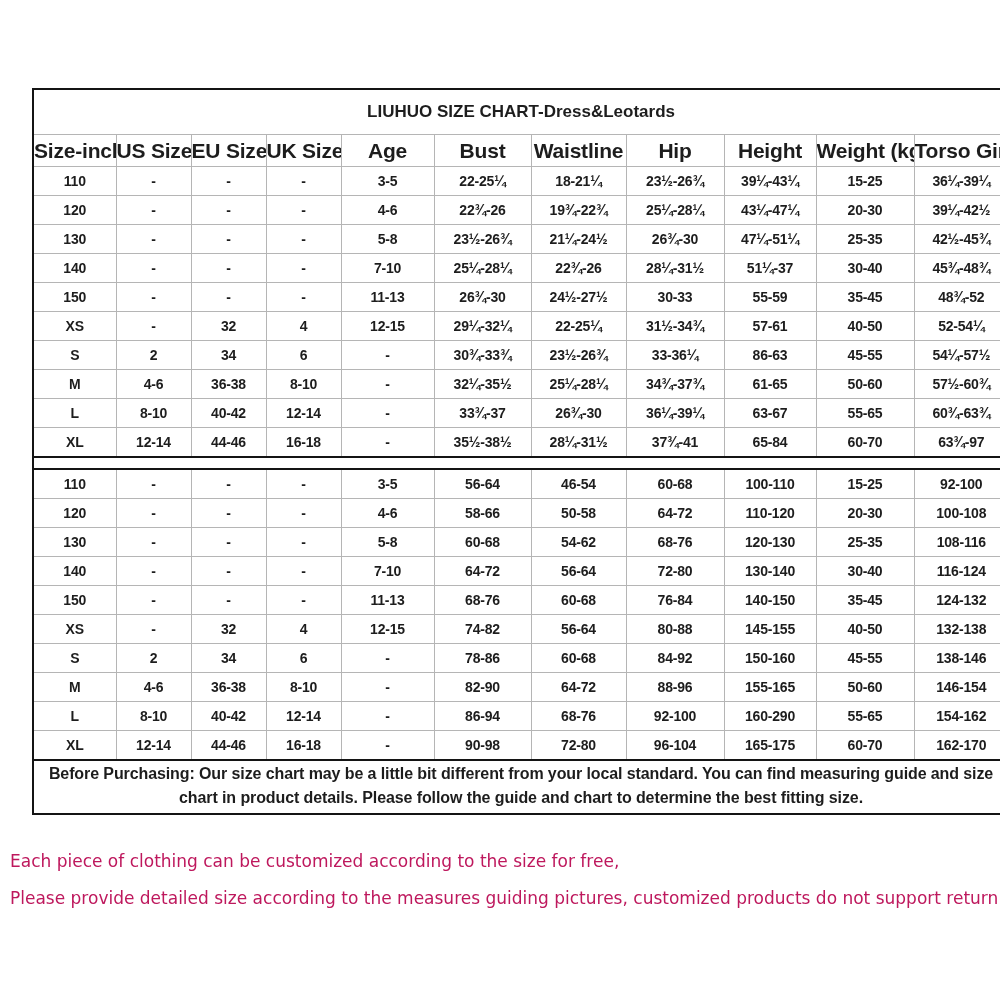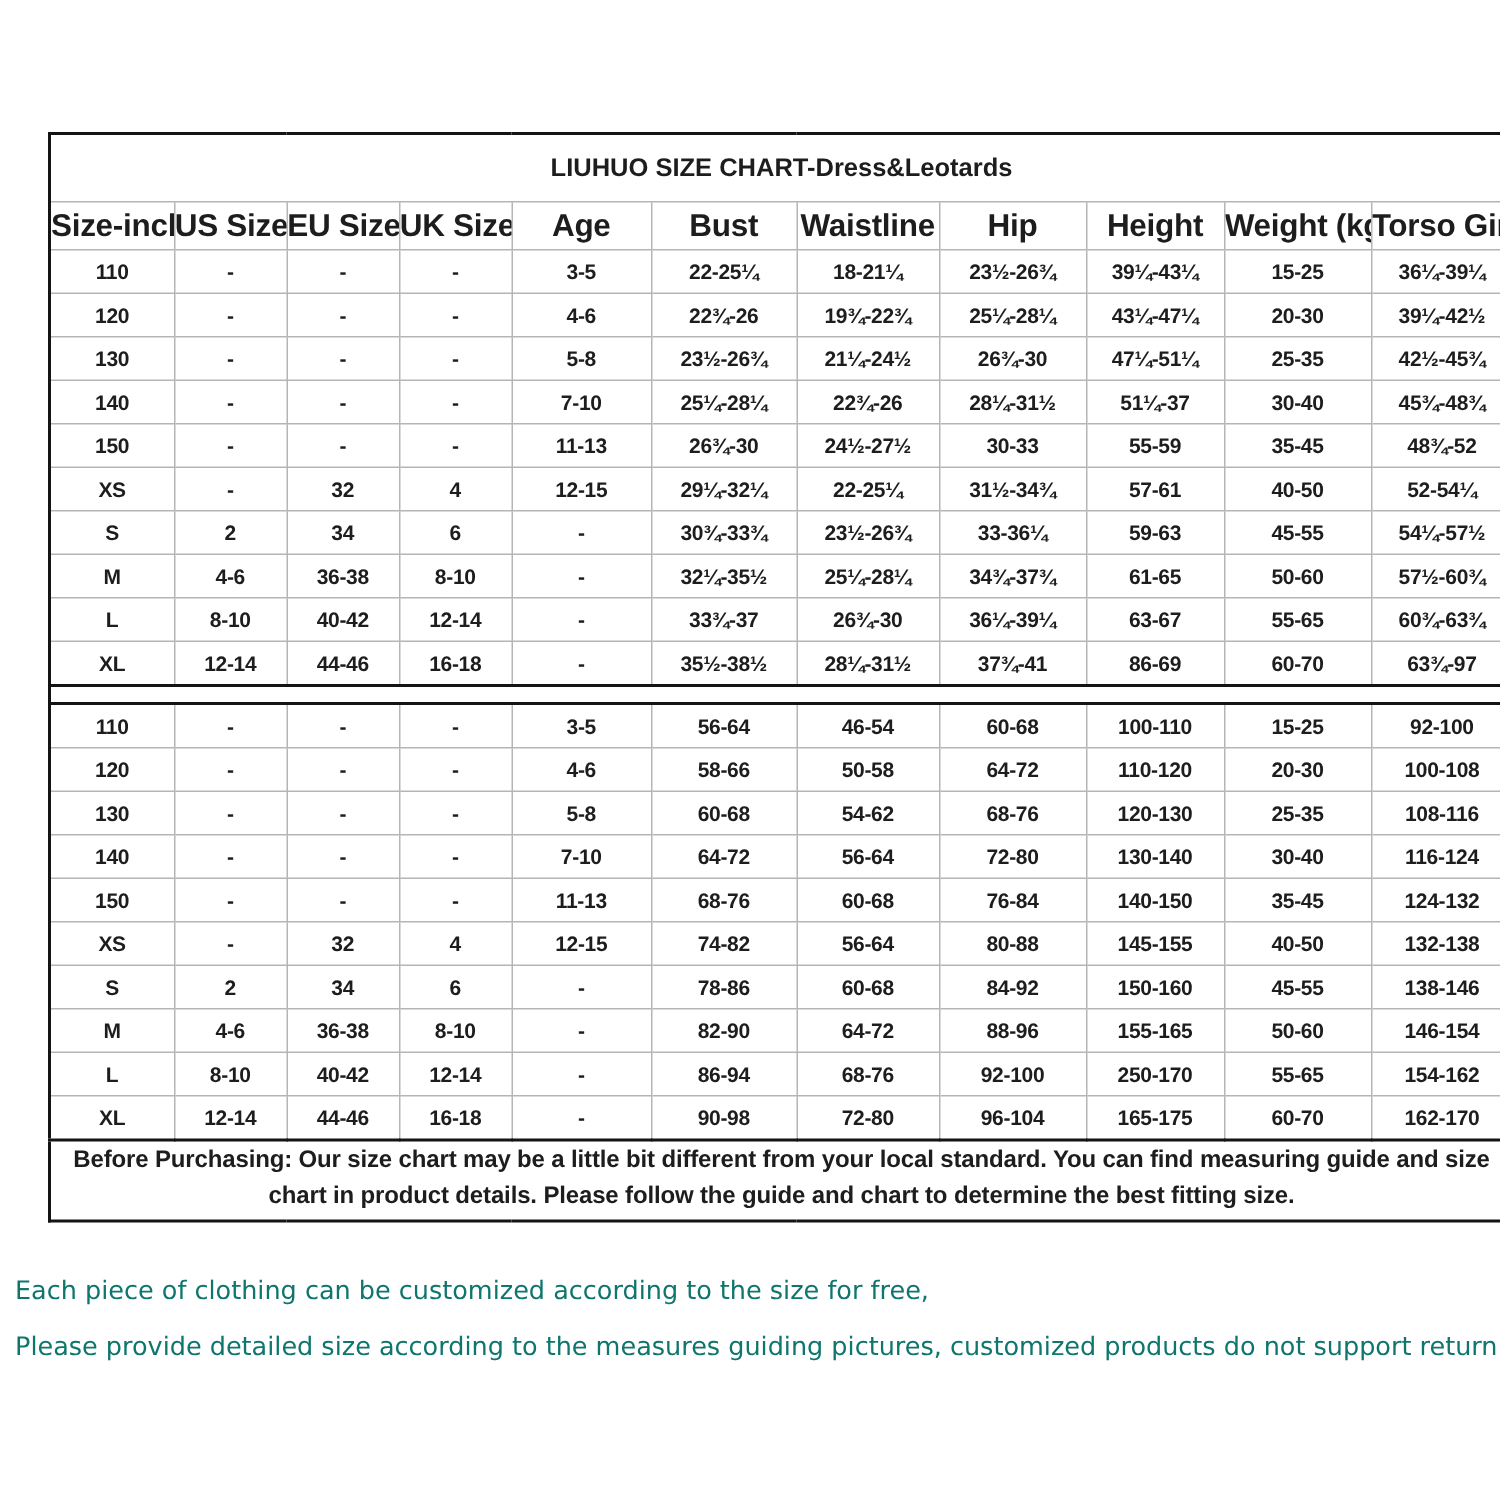--- a/index.html
+++ b/index.html
@@ -64,21 +64,21 @@
     padding: 1px 4px 3px 4px;
     letter-spacing: -0.1px;
   }
   .footer-notes {
     position: absolute;
     left: 10px;
     top: 851px;
     width: 985px;
     font-family: "DejaVu Sans", sans-serif;
     font-size: 17px;
-    color: #0f766e;
+    color: #be185d;
   }
   .footer-notes .line {
     margin-bottom: 17px;
     white-space: nowrap;
   }
 </style>
 </head>
 <body>
 
 <div class="chart-wrap">
@@ -195,21 +195,21 @@
         </tr>
         <tr>
           <td>S</td>
           <td>2</td>
           <td>34</td>
           <td>6</td>
           <td>-</td>
           <td>30¾-33¾</td>
           <td>23½-26¾</td>
           <td>33-36¼</td>
-          <td>59-63</td>
+          <td>86-63</td>
           <td>45-55</td>
           <td>54¼-57½</td>
         </tr>
         <tr>
           <td>M</td>
           <td>4-6</td>
           <td>36-38</td>
           <td>8-10</td>
           <td>-</td>
           <td>32¼-35½</td>
@@ -234,21 +234,21 @@
         </tr>
         <tr>
           <td>XL</td>
           <td>12-14</td>
           <td>44-46</td>
           <td>16-18</td>
           <td>-</td>
           <td>35½-38½</td>
           <td>28¼-31½</td>
           <td>37¾-41</td>
-          <td>86-69</td>
+          <td>65-84</td>
           <td>60-70</td>
           <td>63¾-97</td>
         </tr>
       </tbody>
     <tbody>
       <tr class="spacer-row">
         <td colspan="11"></td>
       </tr>
     </tbody>
     <tbody data-table-id="cm">
@@ -358,21 +358,21 @@
         </tr>
         <tr>
           <td>L</td>
           <td>8-10</td>
           <td>40-42</td>
           <td>12-14</td>
           <td>-</td>
           <td>86-94</td>
           <td>68-76</td>
           <td>92-100</td>
-          <td>250-170</td>
+          <td>160-290</td>
           <td>55-65</td>
           <td>154-162</td>
         </tr>
         <tr>
           <td>XL</td>
           <td>12-14</td>
           <td>44-46</td>
           <td>16-18</td>
           <td>-</td>
           <td>90-98</td>

